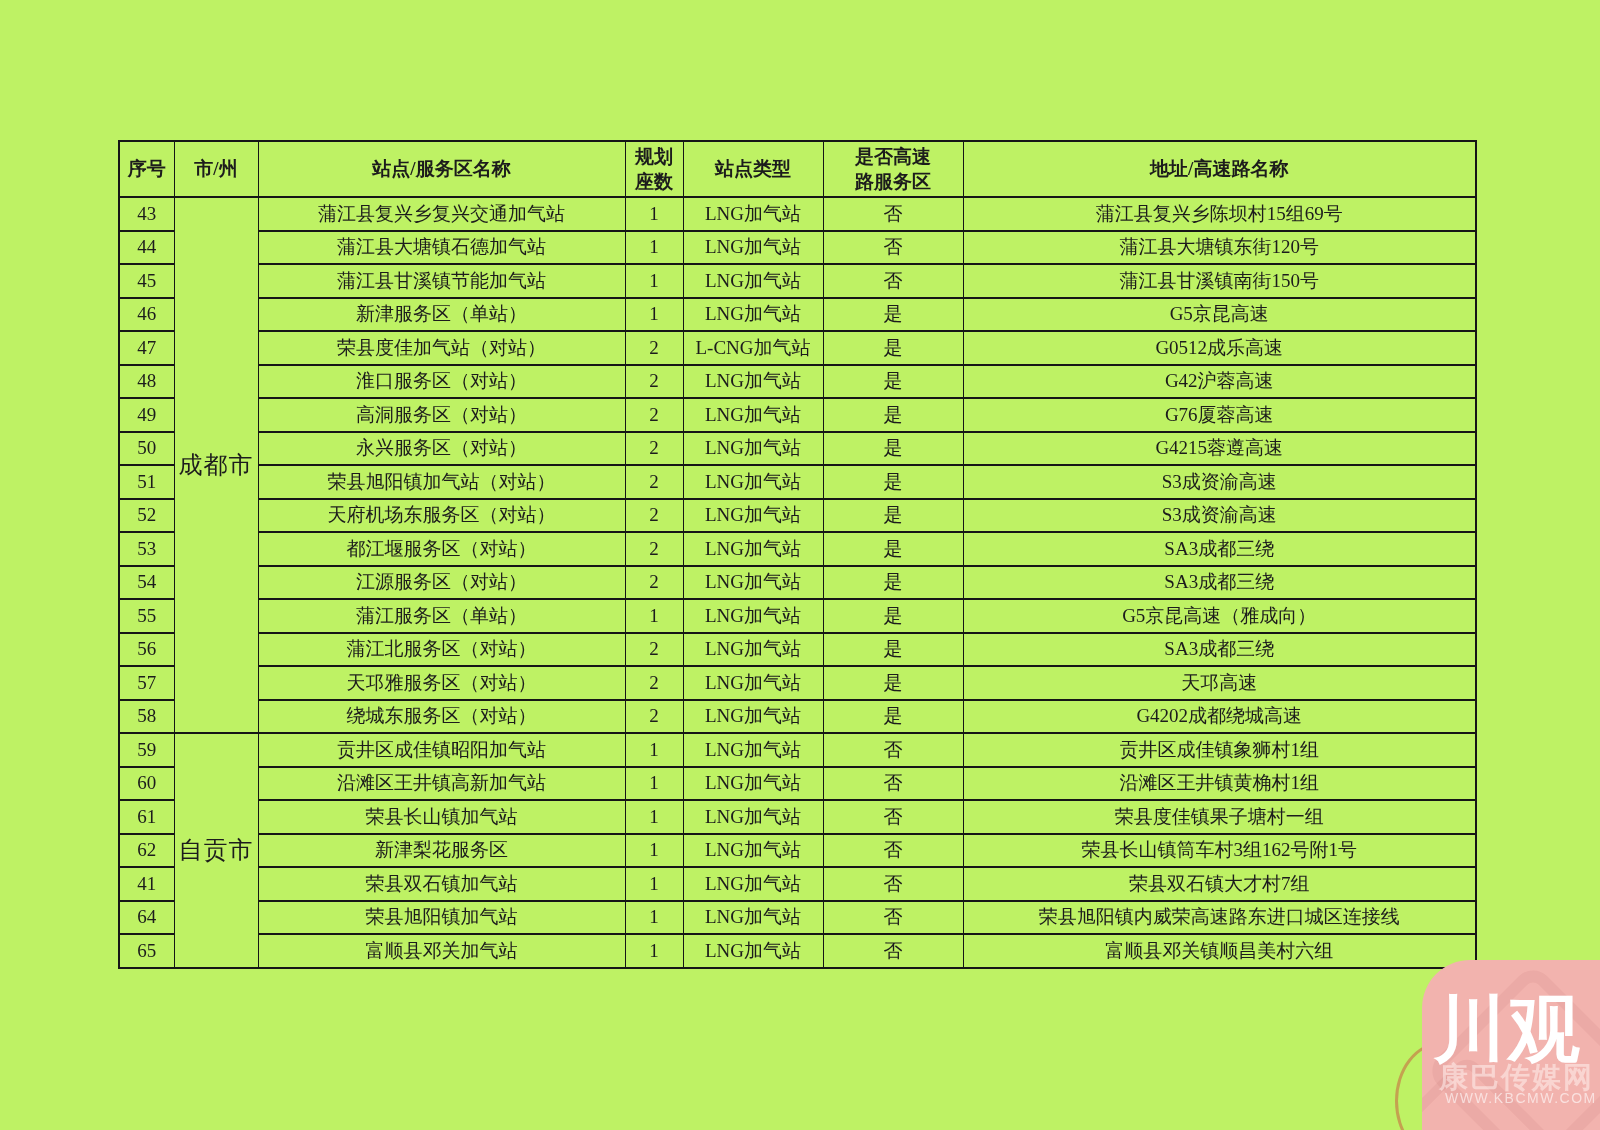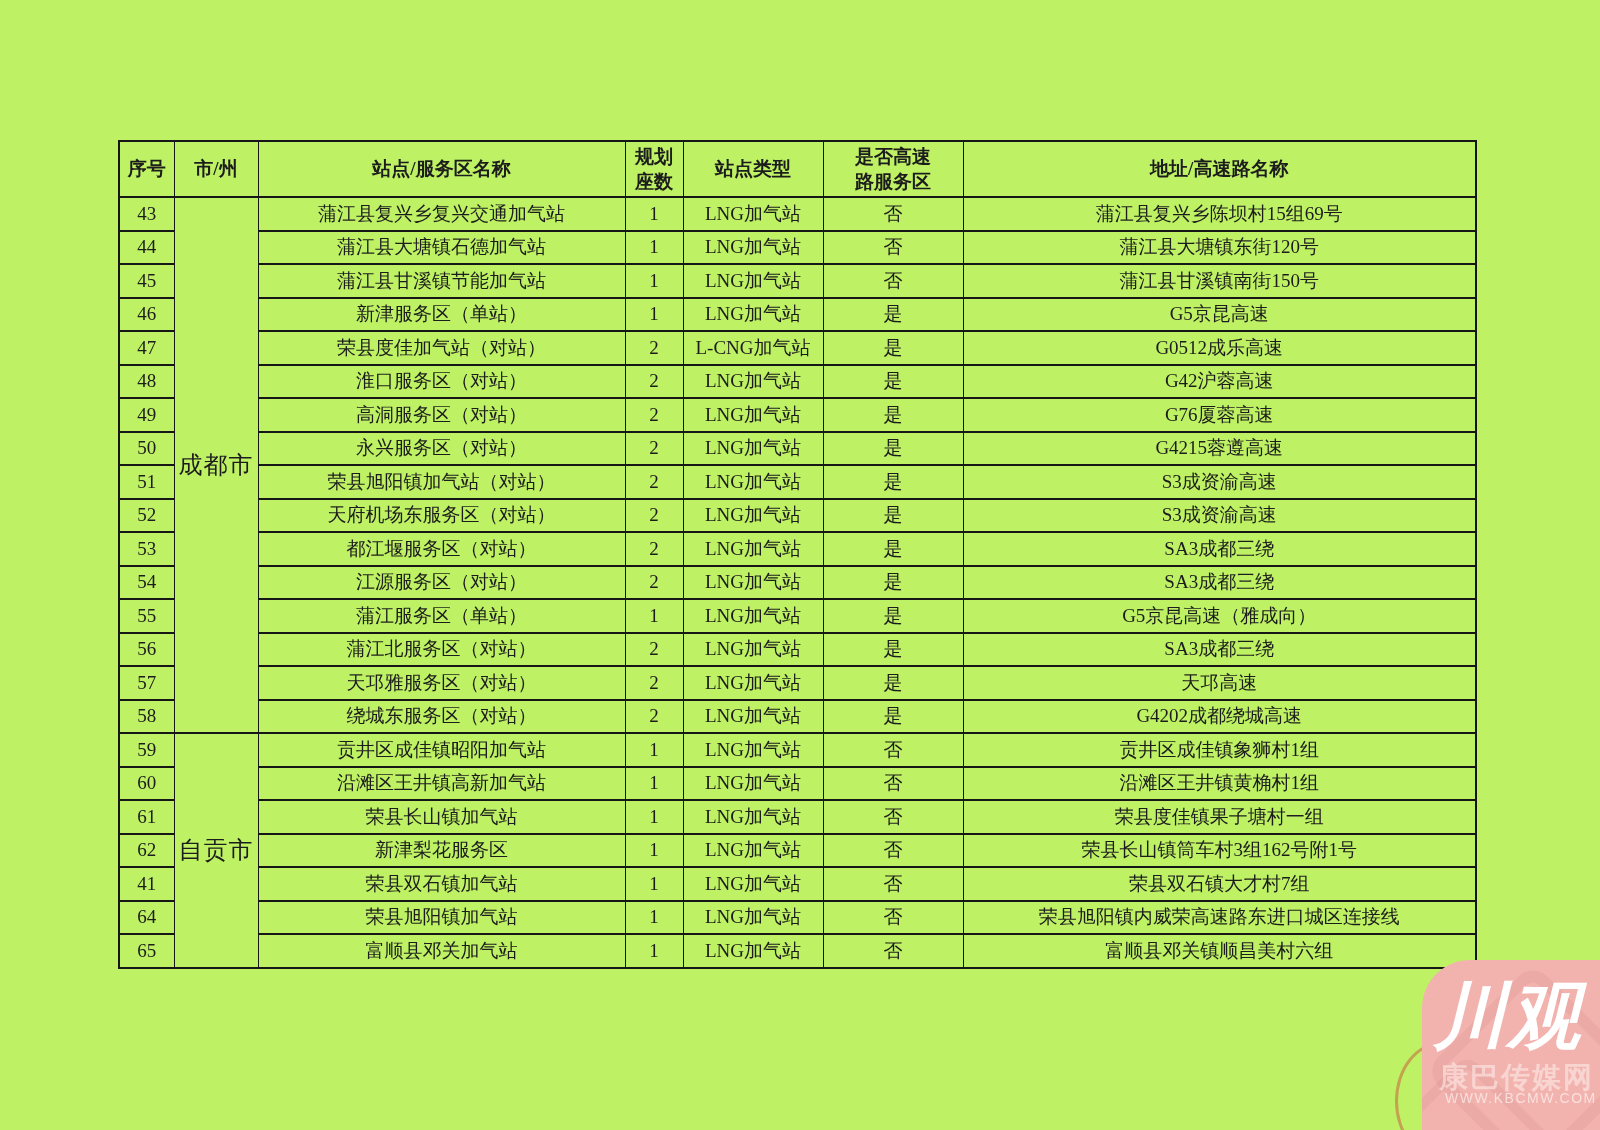--- a/index.html
+++ b/index.html
@@ -91,24 +91,23 @@
     top: 120px;
     width: 110px;
     height: 110px;
     border: 10px solid rgba(120, 20, 15, 0.05);
     transform: rotate(45deg);
     border-radius: 16px;
   }
   .wm-main {
     position: absolute;
     left: 12px;
-    top: 9px;
+    top: 22px;
     font-size: 72px;
     font-weight: bold;
-    font-style: italic;
     color: #ffffff;
     letter-spacing: 2px;
     white-space: nowrap;
     z-index: 3;
   }
   .wm-sub {
     position: absolute;
     left: 17px;
     top: 98px;
     font-size: 29px;

